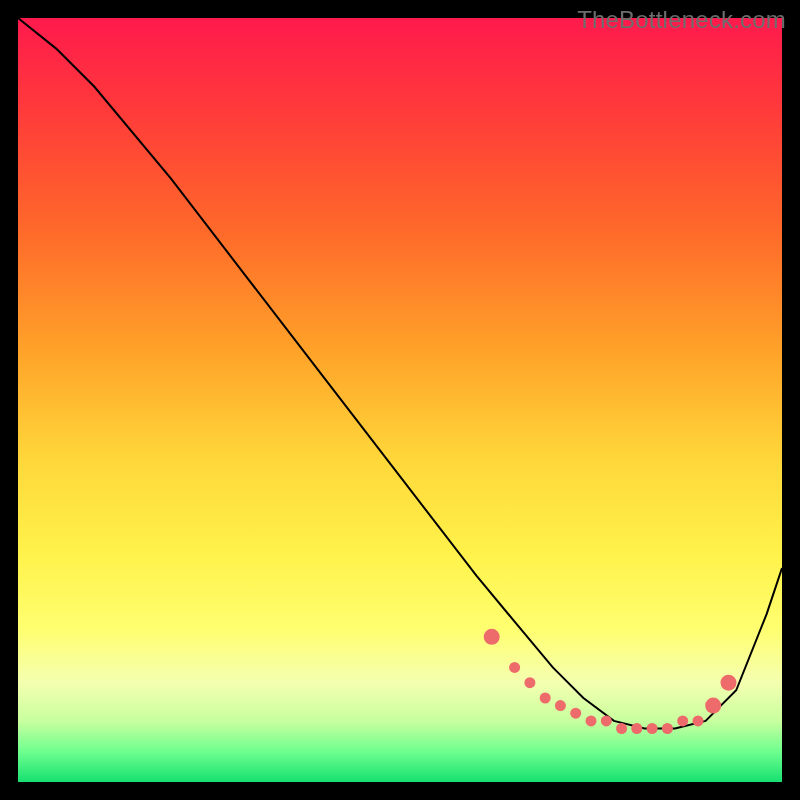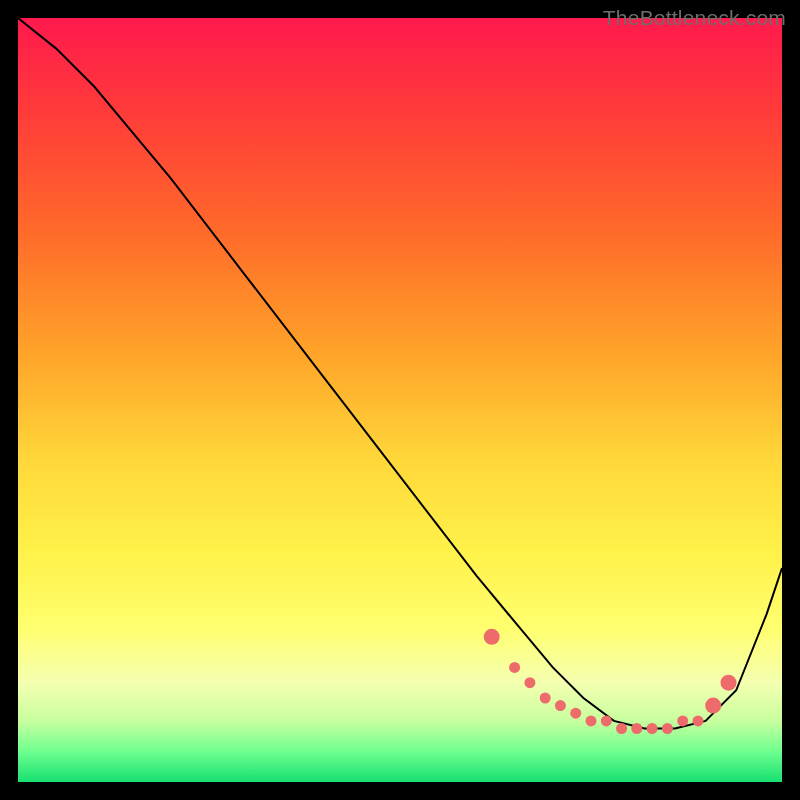--- a/index.html
+++ b/index.html
@@ -36,21 +36,21 @@
       #c8ff9e 92%,
       #6fff8f 96%,
       #16e070 100%
     );
   }
   .watermark {
     position: absolute;
     top: 6px;
     right: 14px;
     color: #6d6d6d;
-    font-size: 21px;
+    font-size: 24px;
     font-weight: 400;
     letter-spacing: 0.2px;
     pointer-events: none;
   }
   svg.curve, svg.dots {
     position: absolute;
     left: 0;
     top: 0;
     width: 764px;
     height: 764px;

